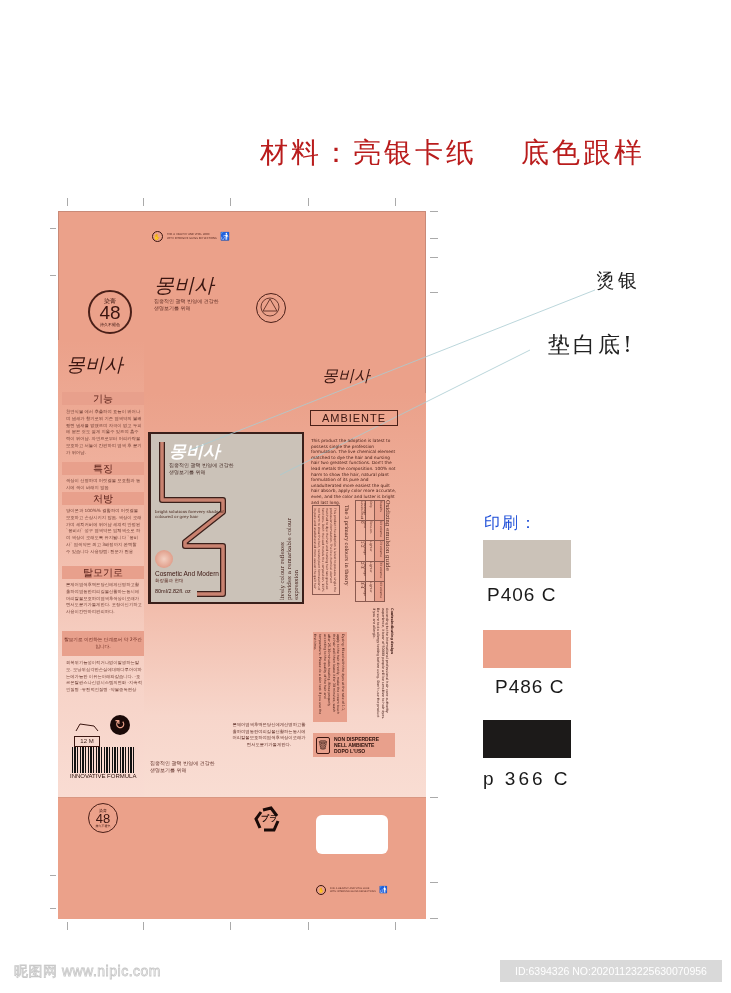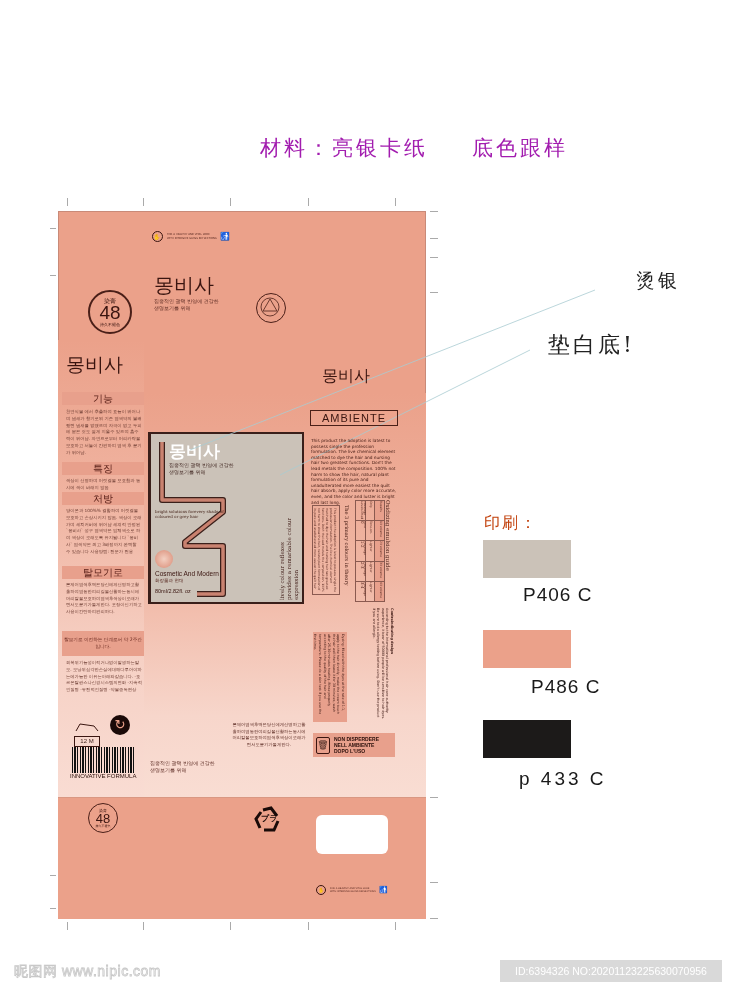--- a/index.html
+++ b/index.html
@@ -1,40 +1,40 @@
 <!DOCTYPE html>
 <html><head>
 <meta charset="utf-8">
 <style>
   html,body{margin:0;padding:0;}
   body{width:731px;height:993px;position:relative;background:#ffffff;overflow:hidden;font-family:"DejaVu Sans",sans-serif;color:#3a1f1a;}
   .abs{position:absolute;}
   .serif{font-family:"DejaVu Serif",serif;}
 
   
-  .note-top{left:260px;top:134px;font-size:21px;letter-spacing:3px;color:#a21caf;font-family:"DejaVu Serif",serif;}
+  .note-top{left:260px;top:134px;font-size:28px;letter-spacing:3px;color:#b91c1c;font-family:"DejaVu Serif",serif;}
   .note-top .gap{display:inline-block;width:44px;}
-  .note-silver{left:636px;top:268px;font-size:19px;letter-spacing:3px;color:#222;font-family:"DejaVu Serif",serif;}
+  .note-silver{left:596px;top:268px;font-size:19px;letter-spacing:3px;color:#222;font-family:"DejaVu Serif",serif;}
   .note-white{left:548px;top:330px;font-size:22px;letter-spacing:3px;color:#222;font-family:"DejaVu Serif",serif;}
 
   
   .mark{background:#aaa;}
 
   
   .pkg{left:58px;top:211px;width:368px;height:707px;background:#eba18a;border:1px solid #c98a78;box-sizing:border-box;}
   .grad{left:58px;top:393px;width:368px;height:404px;background:linear-gradient(#eba18a 0%,#f0b6a3 45%,#f7d6cb 80%,#f9ddd3 100%);}
   .grad-left{left:58px;top:340px;width:86px;height:457px;background:linear-gradient(#eba18a 0%,#f0b4a1 35%,#f6d1c5 70%,#f9dcd3 100%);}
   .bottom-band{left:58px;top:797px;width:368px;height:121px;background:#eba18a;border-top:1px solid #d99883;}
 
   .badge48{width:44px;height:44px;border:2px solid #4a1f18;border-radius:50%;box-sizing:border-box;display:flex;flex-direction:column;align-items:center;justify-content:center;color:#3a1510;}
   .badge48 .num{font-family:"Liberation Sans",sans-serif;font-size:19px;line-height:18px;}
   .badge48 .top{font-size:6px;line-height:6px;}
   .badge48 .bot{font-size:4px;line-height:5px;}
 
-  .brand{font-family:"DejaVu Serif",serif;color:#3a1510;}
+  .brand{font-family:"DejaVu Serif",serif;color:#3a1510;font-style:italic;}
   .tiny{font-size:5px;line-height:7px;color:#5a2a22;}
   .micro{font-size:4px;line-height:6px;color:#5a2a22;}
 
   .sec-head{left:62px;width:82px;height:13px;background:#e8a08c;color:#5a2018;text-align:center;font-size:10px;line-height:13px;font-family:"DejaVu Serif",serif;}
   .sec-body{left:66px;width:76px;font-size:4.3px;line-height:6.8px;color:#6a3a30;word-break:break-all;}
 
   .warn-box{left:62px;top:631px;width:82px;height:25px;background:#e8a08c;color:#6a2a20;font-size:4.6px;line-height:7px;text-align:center;padding-top:5px;box-sizing:border-box;}
 
   
   .label{left:148px;top:432px;width:156px;height:172px;background:#cbc2b8;border:2px solid #3a1f1a;border-left-width:3px;box-sizing:border-box;}
@@ -44,23 +44,23 @@
   .desc{left:311px;top:438px;width:85px;font-size:4.3px;line-height:5.6px;color:#4a2018;}
 
   .vert{writing-mode:vertical-rl;}
   .nondisp{left:313px;top:733px;width:82px;height:24px;background:#e8a08c;display:flex;align-items:center;gap:4px;padding-left:3px;box-sizing:border-box;}
   .nondisp .ico{width:12px;height:15px;border:1px solid #3a1510;border-radius:2px;display:flex;align-items:center;justify-content:center;font-size:9px;}
   .nondisp .txt{font-family:"Liberation Sans",sans-serif;font-size:5px;line-height:6px;font-weight:bold;color:#2a0f0a;}
 
   .window{left:316px;top:815px;width:72px;height:39px;background:#fff;border-radius:6px;}
 
   
-  .sw-title{left:484px;top:513px;font-size:16px;letter-spacing:2px;color:#c2410c;font-family:"DejaVu Serif",serif;}
+  .sw-title{left:484px;top:513px;font-size:16px;letter-spacing:2px;color:#1d4ed8;font-family:"DejaVu Serif",serif;}
   .sw{left:483px;width:88px;height:38px;}
-  .sw-label{font-family:"Liberation Sans",sans-serif;font-size:19px;color:#1a1a1a;letter-spacing:1px;margin-left:36px;}
+  .sw-label{font-family:"Liberation Sans",sans-serif;font-size:19px;color:#1a1a1a;letter-spacing:1px;}
 
   .footer-logo{left:14px;top:963px;font-size:14px;color:#fff;-webkit-text-stroke:0.8px #c8c8c8;font-family:"Liberation Sans",sans-serif;letter-spacing:0.5px;}
   .footer-id{left:500px;top:960px;width:222px;height:22px;background:#d9d9d9;color:#fff;font-size:10.5px;line-height:22px;text-align:center;font-family:"Liberation Sans",sans-serif;}
 </style>
 </head>
 <body>
 
 <div class="abs note-top">
   <span>材料：亮银卡纸</span><span class="gap"></span><span>底色跟样</span>
 </div>
@@ -243,16 +243,16 @@
   <span class="micro" style="font-size:2.4px;line-height:3px;"><span>FOR A HEALTHY AND VITAL LOOK</span><br><span>WITH INTENSIVE GLOSS REFLECTIONS</span></span>
   <span style="font-size:7px;">🚮</span>
 </div>
 
 <div class="abs sw-title">印刷：</div>
 <div class="abs sw" style="top:540px;background:#cbc2b8;"></div>
 <div class="abs sw-label" style="left:487px;top:584px;">P406 C</div>
 <div class="abs sw" style="top:630px;background:#eba18a;"></div>
 <div class="abs sw-label" style="left:495px;top:676px;">P486 C</div>
 <div class="abs sw" style="top:720px;background:#1c1a19;"></div>
-<div class="abs sw-label" style="left:483px;top:768px;letter-spacing:3px;">p 433 C</div>
+<div class="abs sw-label" style="left:483px;top:768px;letter-spacing:3px;">p 366 C</div>
 
 <div class="abs footer-logo">昵图网 www.nipic.com</div>
 <div class="abs footer-id">ID:6394326 NO:20201123225630070956</div>
 
 </body></html>

